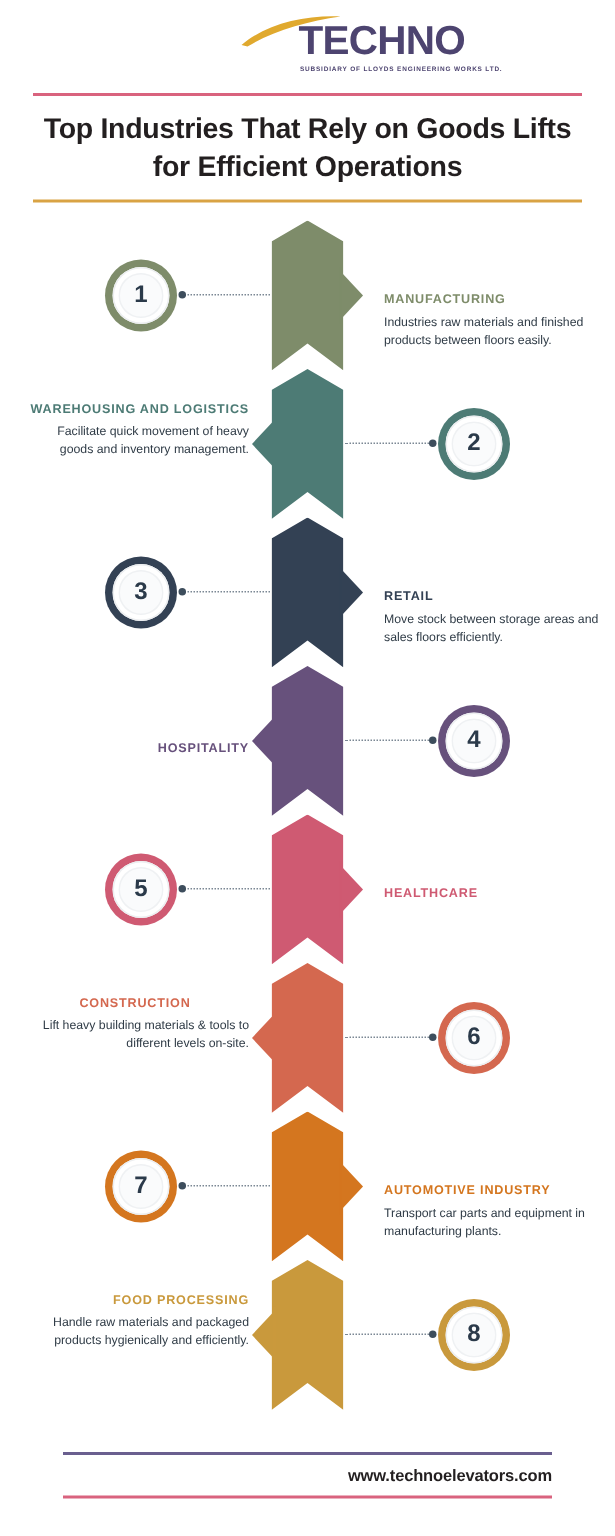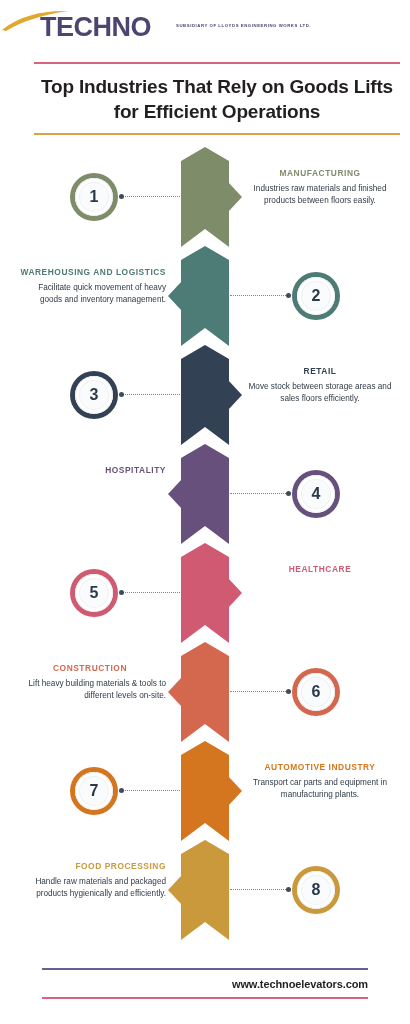--- a/index.html
+++ b/index.html
@@ -7,36 +7,36 @@
   body {
     background:#ffffff;
     font-family:"Liberation Sans", sans-serif;
     position:relative;
     overflow:hidden;
   }
 
   
   .logo-wrap{
     position:absolute; left:0; top:8px; width:335px;
-    display:flex; align-items:center;
+    display:flex; flex-direction:column; align-items:flex-end;
   }
   .logo-mark{ position:relative; width:176px; height:36px; }
   .logo-swoosh{ position:absolute; left:0; top:2px; }
   .logo-word{
     position:absolute; left:40px; top:4px;
     font-size:27px; font-weight:bold; letter-spacing:-0.5px;
     color:#4d4470; font-family:"Liberation Sans", sans-serif;
   }
   .logo-sub{
     font-size:4.3px; letter-spacing:0.55px; color:#4d4470;
     font-weight:bold; margin-top:-1px; text-align:center;
   }
 
   
-  .title-block{ position:absolute; left:34px; top:62px; width:366px; }
+  .title-block{ position:absolute; left:22px; top:62px; width:366px; }
   .rule-pink{ height:2px; background:#d9637e; width:100%; }
   .rule-gold{ height:2px; background:#d9a344; width:100%; }
   .title-text{
     font-size:19px; font-weight:bold; color:#231f20;
     text-align:center; line-height:1.33; padding:10px 4px 8px;
     letter-spacing:-0.2px;
   }
 
   
   .ribbon{ position:absolute; left:181px; top:147px; width:48px; height:793px; }
@@ -77,21 +77,21 @@
   .pbar{ position:absolute; top:26px; width:2px; height:38px; }
 
   .txt{ position:absolute; top:16px; width:152px; }
   .txt h3{
     font-size:8.4px; font-weight:bold; letter-spacing:0.55px;
     line-height:1.42; margin-bottom:3px; text-transform:uppercase;
   }
   .txt p{
     font-size:8.2px; color:#2f3b46; line-height:1.52; font-weight:normal;
   }
-  .side-right .txt{ left:244px; text-align:center; }
+  .side-right .txt{ left:256px; text-align:left;margin-top:26px; }
   .side-right .pointer{ left:228px; }
   .side-right .pbar{ left:226px; }
   .side-right .badge{ left:70px; }
   .side-right .connector{ left:122px; width:58px; }
   .side-right .conn-dot{ left:119px; }
 
   .side-left .txt{ left:14px; text-align:right; }
   .side-left .pointer{ left:168px; }
   .side-left .pbar{ left:182px; }
   .side-left .badge{ left:292px; }
@@ -187,21 +187,21 @@
       <div class="badge" style="background: rgb(103, 81, 124);">
         <div class="ring2"></div>
         <div class="ring3"></div>
         <span class="num">4</span>
       </div>
       <div class="connector"></div>
       <div class="conn-dot"></div>
       <div class="pbar" style="background: rgb(103, 81, 124); opacity: 0.75;"></div>
       <div class="pointer" style="background: rgb(103, 81, 124); clip-path: polygon(100% 0%, 0% 50%, 100% 100%);"></div>
       <div class="txt">
-        <h3 style="color: rgb(103, 81, 124);">HOSPITALITY</h3>
+        <h3 style="color: rgb(103, 81, 124); margin-top: 28px;">HOSPITALITY</h3>
       </div>
     </div>
     <div class="row side-right" style="top: 548px;">
       <div class="badge" style="background: rgb(207, 90, 114);">
         <div class="ring2"></div>
         <div class="ring3"></div>
         <span class="num">5</span>
       </div>
       <div class="connector"></div>
       <div class="conn-dot"></div>

